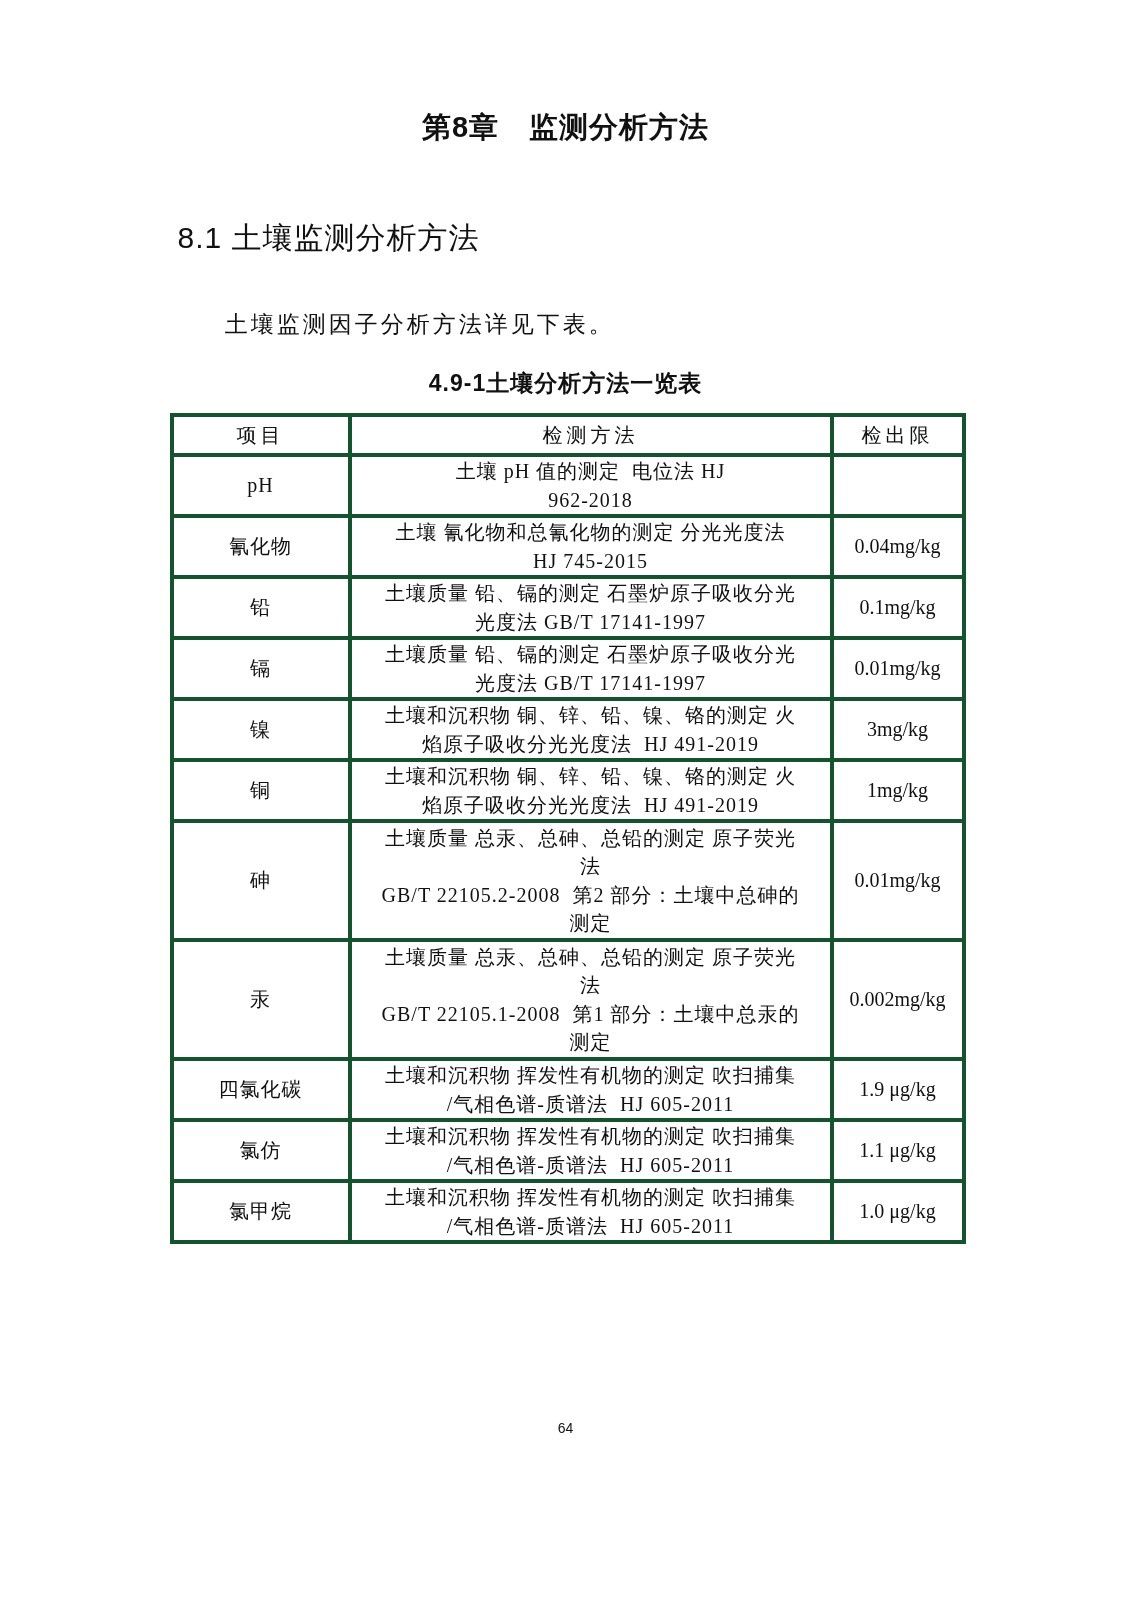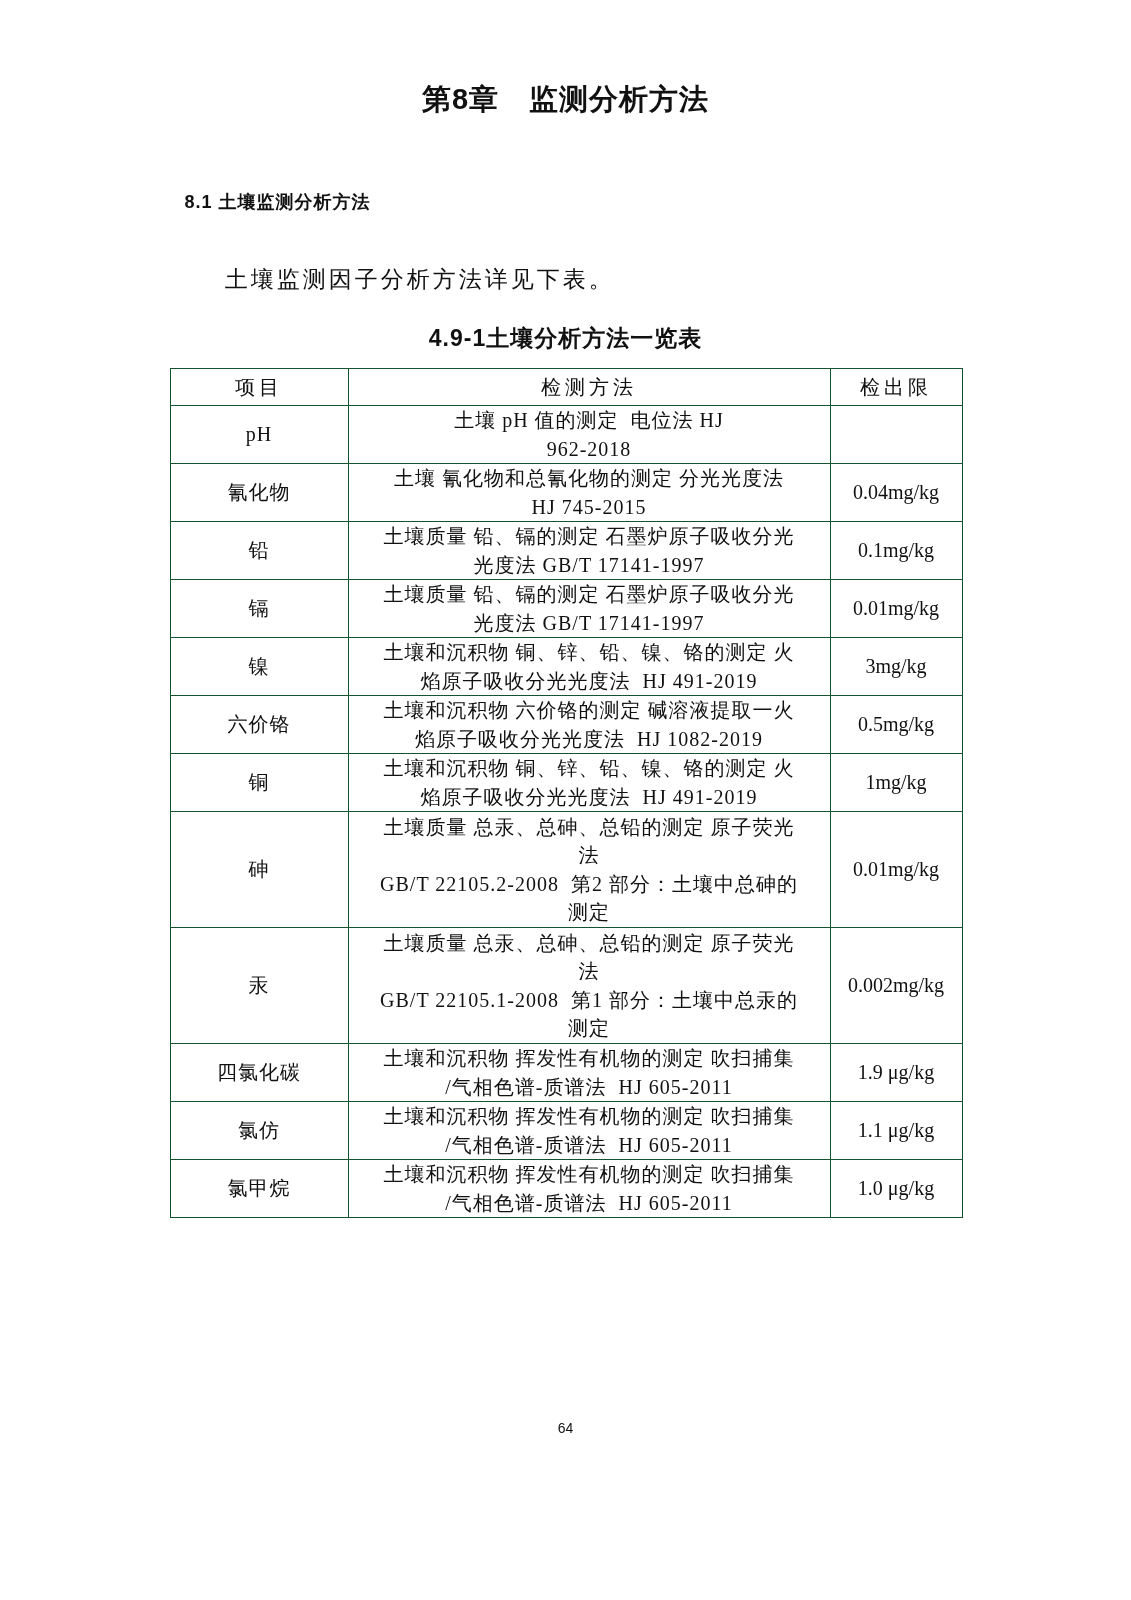--- a/index.html
+++ b/index.html
@@ -11,36 +11,36 @@
   body {
     width: 1131px;
     height: 1600px;
     position: relative;
     font-family: "Liberation Serif", "DejaVu Serif", serif;
     overflow: hidden;
   }
   .content {
     width: 792px;
     margin: 0 auto;
-    padding-top: 80px;
+    padding-top: 108px;
   }
   .chapter-title {
     font-family: "Liberation Sans", "DejaVu Sans", sans-serif;
     font-weight: bold;
     font-size: 29px;
     text-align: center;
     margin: 0 0 0 0;
     letter-spacing: 1px;
   }
   .section-title {
     font-family: "Liberation Sans", "DejaVu Sans", sans-serif;
-    font-weight: bold;
-    font-size: 18px;
+    font-weight: normal;
+    font-size: 30px;
     text-align: left;
-    margin: 70px 0 0 15px;
+    margin: 70px 0 0 8px;
     letter-spacing: 1px;
   }
   .intro {
     font-size: 23px;
     margin: 50px 0 0 0;
     text-indent: 2.4em;
     letter-spacing: 3px;
   }
   .table-caption {
     font-family: "Liberation Sans", "DejaVu Sans", sans-serif;
@@ -54,21 +54,21 @@
     border-collapse: collapse;
     table-layout: fixed;
     width: 792px;
     font-size: 20px;
   }
   table.analysis col.c-item   { width: 178px; }
   table.analysis col.c-method { width: 482px; }
   table.analysis col.c-limit  { width: 132px; }
   table.analysis th,
   table.analysis td {
-    border: 1px solid #14532d;
+    border: 4px solid #14532d;
     text-align: center;
     vertical-align: middle;
     font-weight: normal;
     padding: 0 3px;
     line-height: 28.5px;
   }
   table.analysis th {
     height: 36px;
     letter-spacing: 4px;
   }
@@ -150,26 +150,20 @@
     <td class="limit">0.01mg/kg</td>
   </tr>
 
   <tr class="data-row">
     <td class="item">镍</td>
     <td class="method">土壤和沉积物 铜、锌、铅、镍、铬的测定 火
 焰原子吸收分光光度法  HJ 491-2019</td>
     <td class="limit">3mg/kg</td>
   </tr>
 
-  <tr class="data-row">
-    <td class="item">六价铬</td>
-    <td class="method">土壤和沉积物 六价铬的测定 碱溶液提取一火
-焰原子吸收分光光度法  HJ 1082-2019</td>
-    <td class="limit">0.5mg/kg</td>
-  </tr>
 
   <tr class="data-row">
     <td class="item">铜</td>
     <td class="method">土壤和沉积物 铜、锌、铅、镍、铬的测定 火
 焰原子吸收分光光度法  HJ 491-2019</td>
     <td class="limit">1mg/kg</td>
   </tr>
 
   <tr class="data-row tall">
     <td class="item">砷</td>

